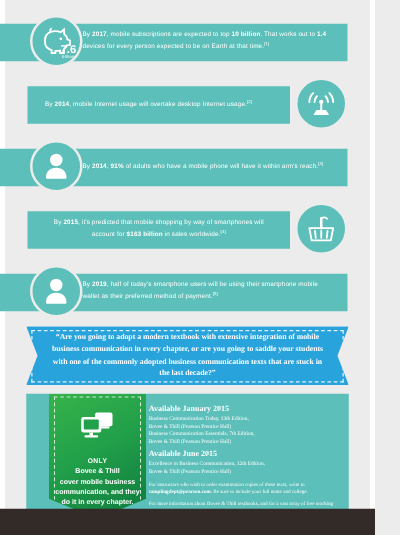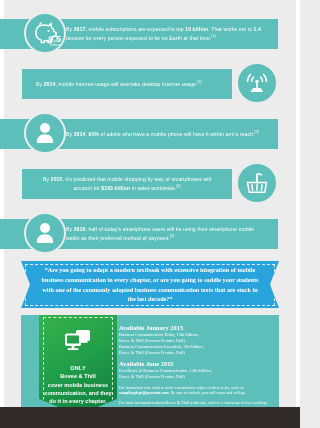--- a/index.html
+++ b/index.html
@@ -194,21 +194,21 @@
       <div class="stat-bar">
         <p>By <b>2017</b>, mobile subscriptions are expected to top <b>10 billion</b>. That works out to <b>1.4</b> devices for every person expected to be  on Earth at that time.<span class="sup">[1]</span></p>
       </div>
       <div class="icon-circle">
         <svg width="30" height="26" viewBox="0 0 30 26" fill="none" stroke="#ffffff" stroke-width="1.5">
           <path d="M6 11.5c0-4 3.7-6.6 8.2-6.6 1.6 0 3.1.3 4.4.9l2.6-2.2.2 3.6c1.4 1.1 2.3 2.6 2.5 4.3l2.1.9v3.6l-2.4.3c-.5 1.2-1.4 2.2-2.5 3v3.1h-3v-1.9c-.6.1-1.2.2-1.9.2h-1.9v1.7h-3v-2.3C7.8 18.8 6 16.4 6 13.7z"></path>
           <circle cx="18.6" cy="11" r="1.1" fill="#ffffff" stroke="none"></circle>
           <path d="M10.5 6.2c-.8-1.4-.4-3 .9-3.6"></path>
         </svg>
         <span class="piggy-label">
-          <span class="num">9.5</span>
+          <span class="num">7.6</span>
           <span class="unit">billion</span>
         </span>
       </div>
     </div>
 
     <div class="stat-row row-right">
       <div class="stat-bar">
         <p>By <b>2014</b>, mobile Internet usage will overtake desktop Internet usage.<span class="sup">[2]</span></p>
       </div>
       <div class="icon-circle">

